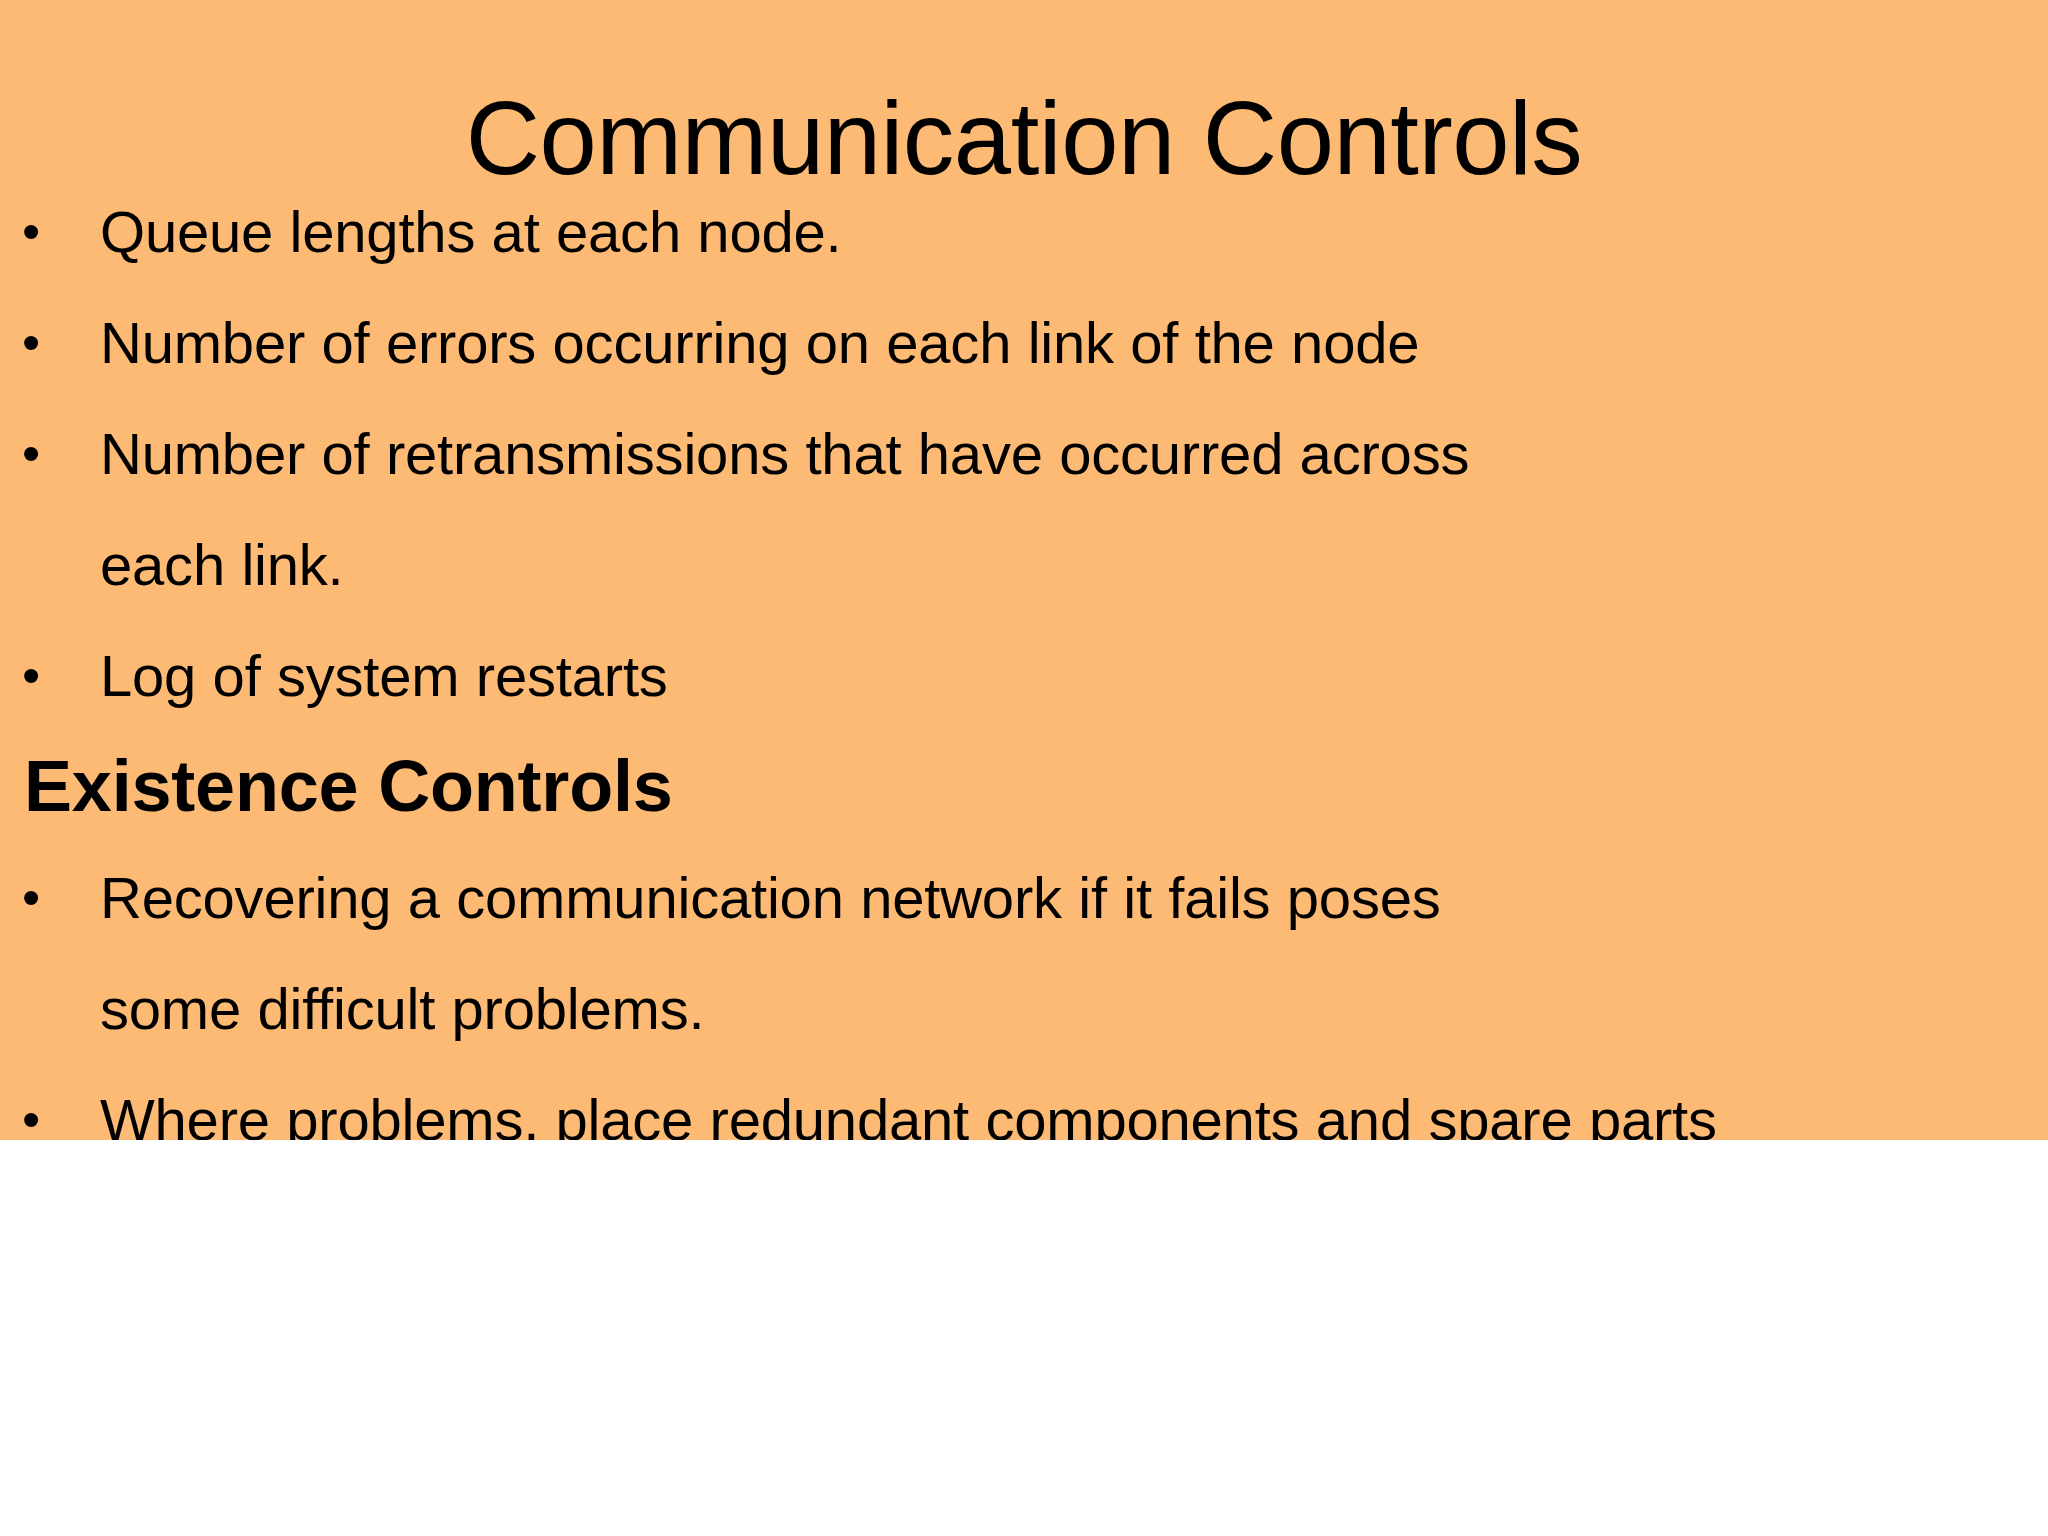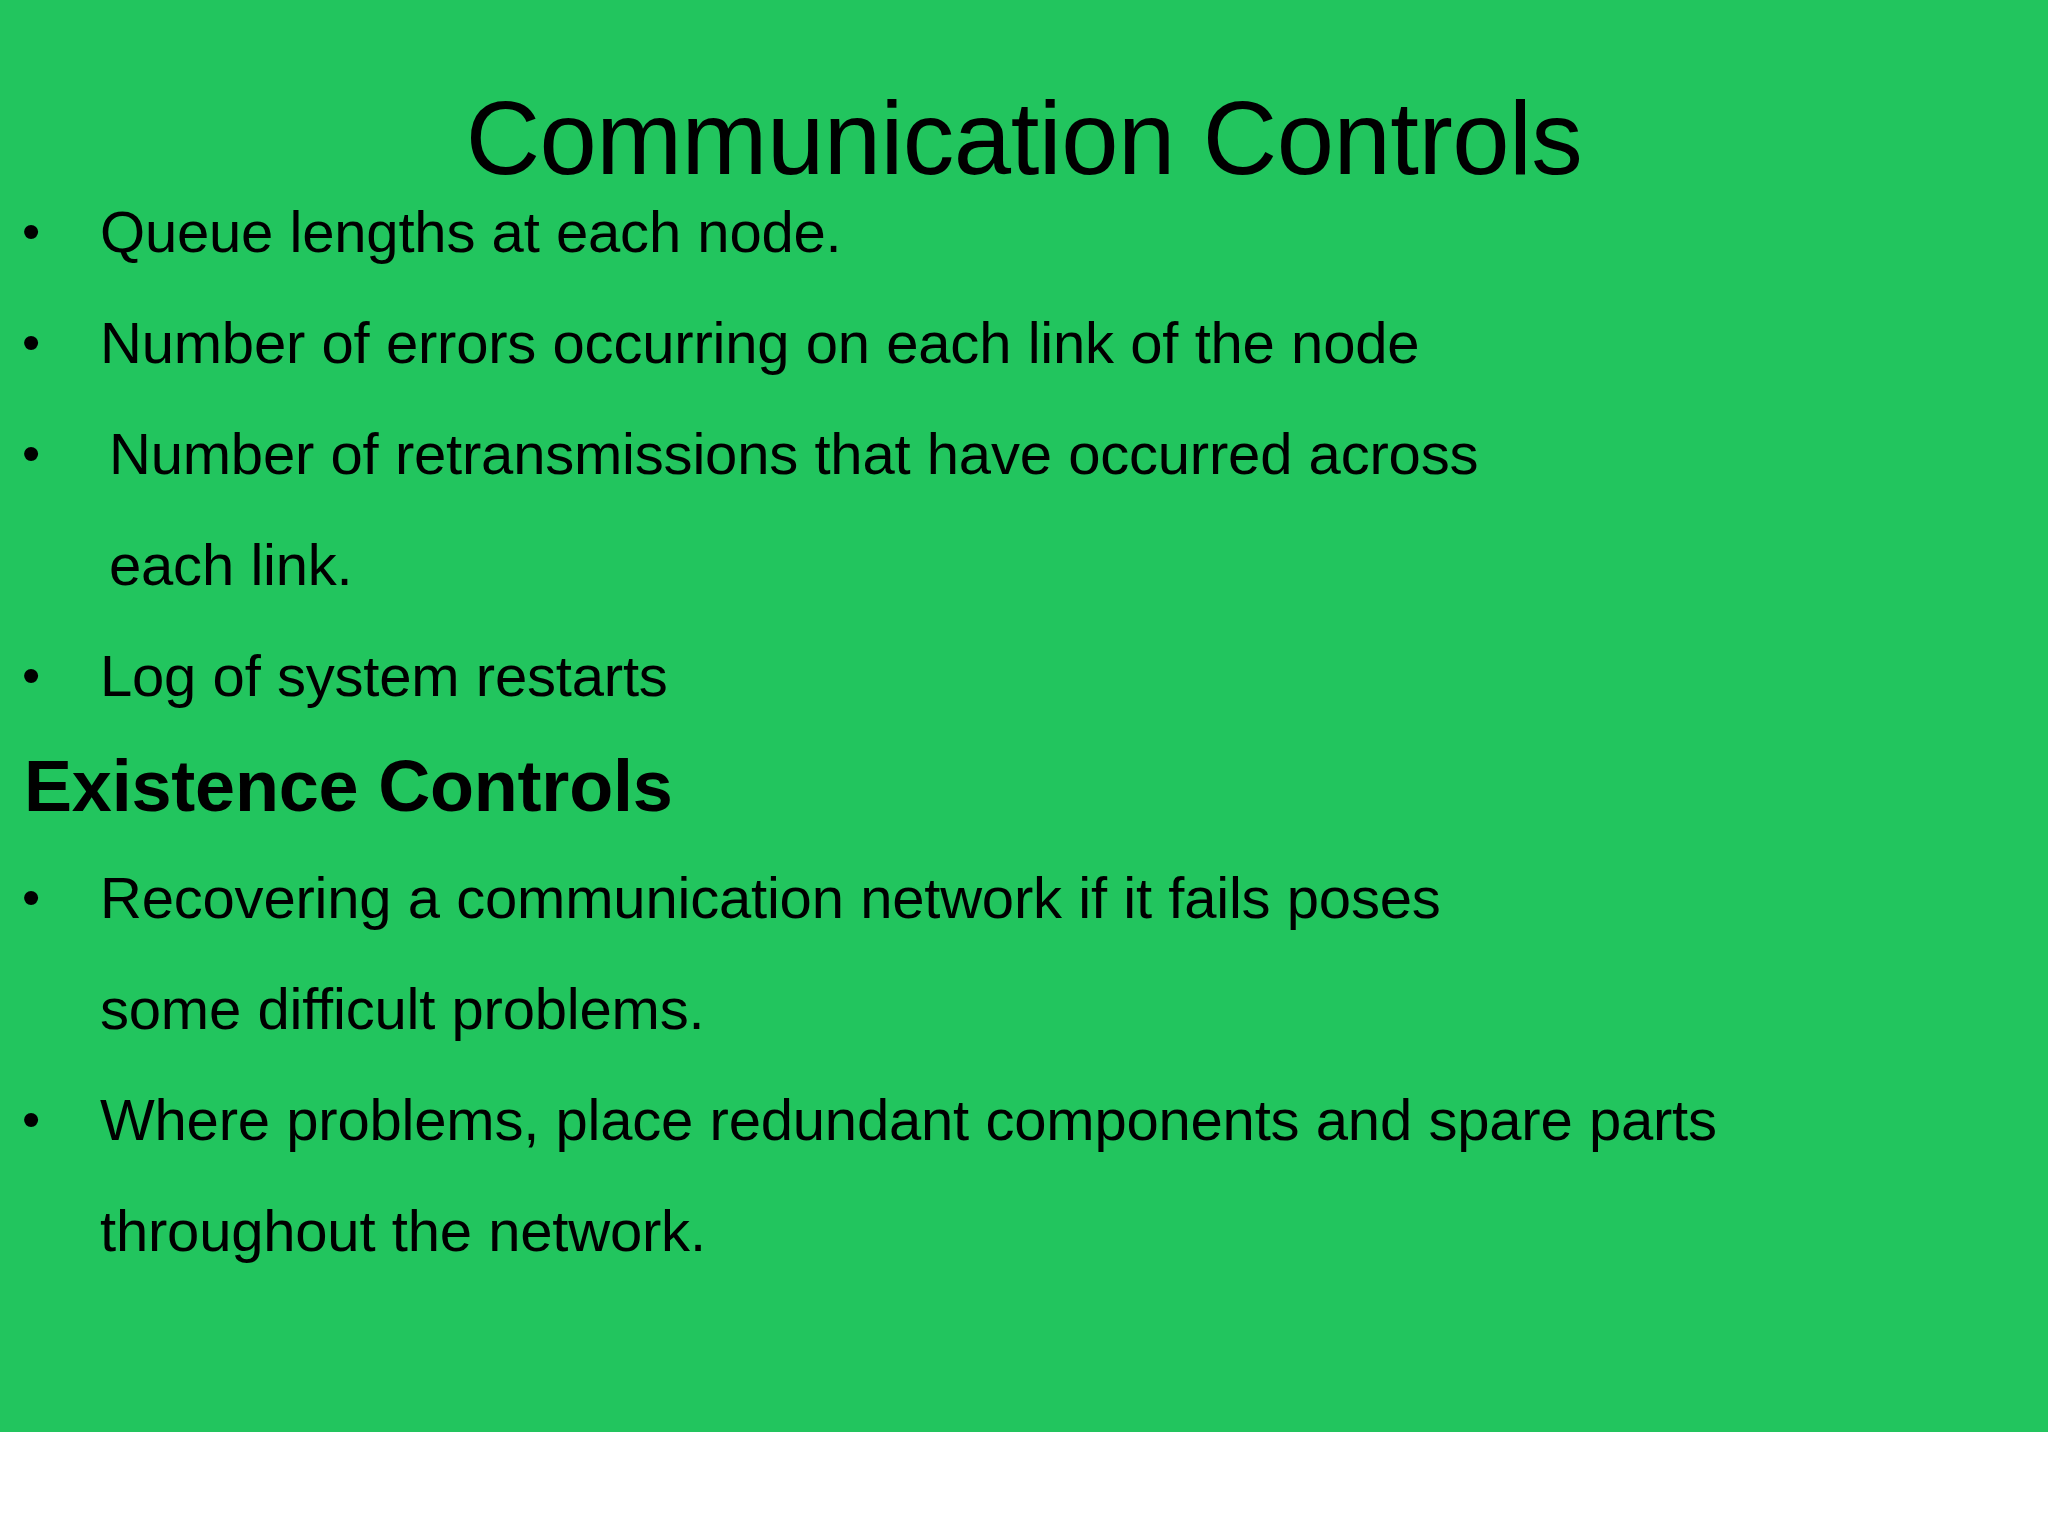--- a/index.html
+++ b/index.html
@@ -3,22 +3,22 @@
 <meta charset="utf-8">
 <style>
   html, body {
     margin: 0;
     padding: 0;
     background: #ffffff;
   }
   .slide {
     position: relative;
     width: 2048px;
-    height: 1432px;
-    background: #22c55e;
+    height: 1140px;
+    background: #fdba74;
     overflow: hidden;
     font-family: "Liberation Sans", sans-serif;
     color: #000000;
     -webkit-font-smoothing: antialiased;
   }
 
   
   .slide-title {
     position: absolute;
     left: 0;
@@ -74,21 +74,21 @@
     font-size: 72px;
     line-height: 111px;
     font-weight: 700;
     letter-spacing: -0.2px;
     padding-left: 6px;
     margin: 0;
   }
 
   
   .w-full  { max-width: 1960px; }
-  .w-wrap  { max-width: 1420px; margin-left: 9px; }
+  .w-wrap  { max-width: 1420px; }
   .w-wrap2 { max-width: 1410px; }
   .w-wrap3 { max-width: 1880px; }
 </style>
 </head>
 <body>
 
 <div class="slide">
 
   <h1 class="slide-title">Communication Controls</h1>
 

